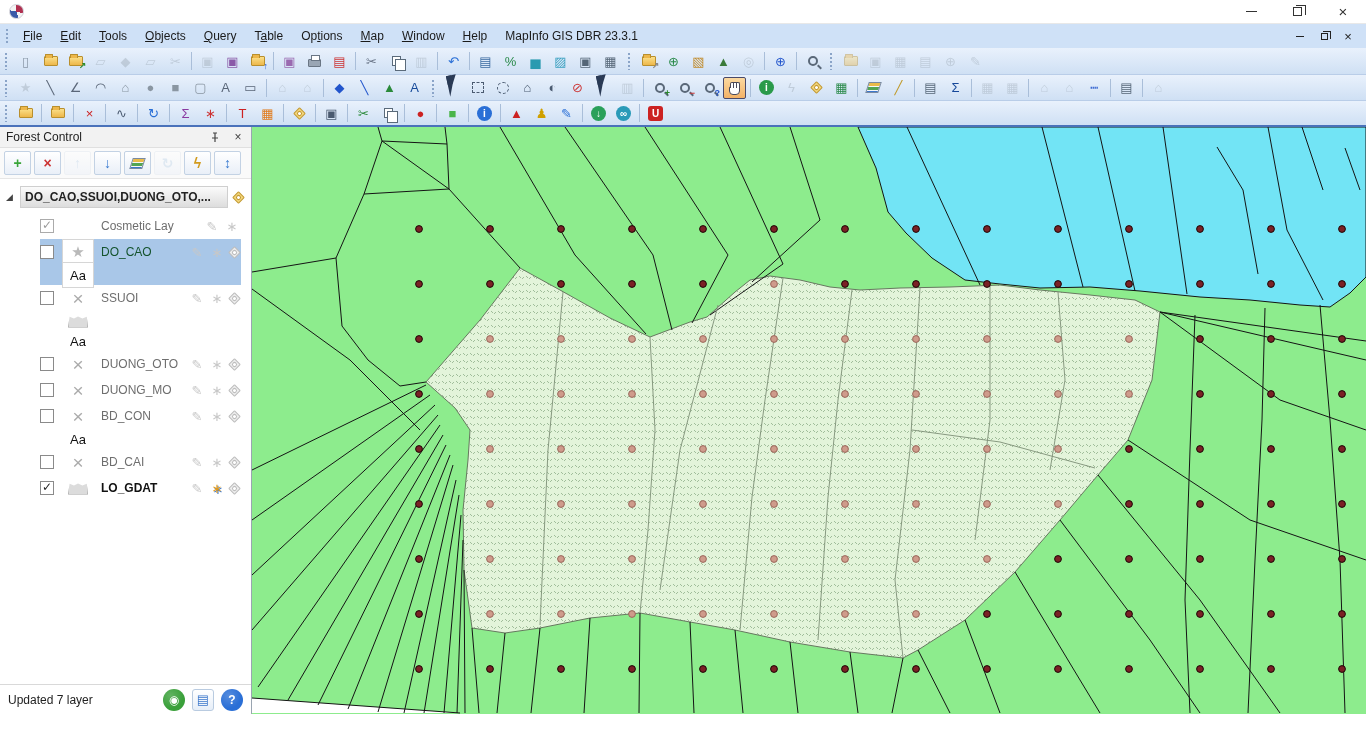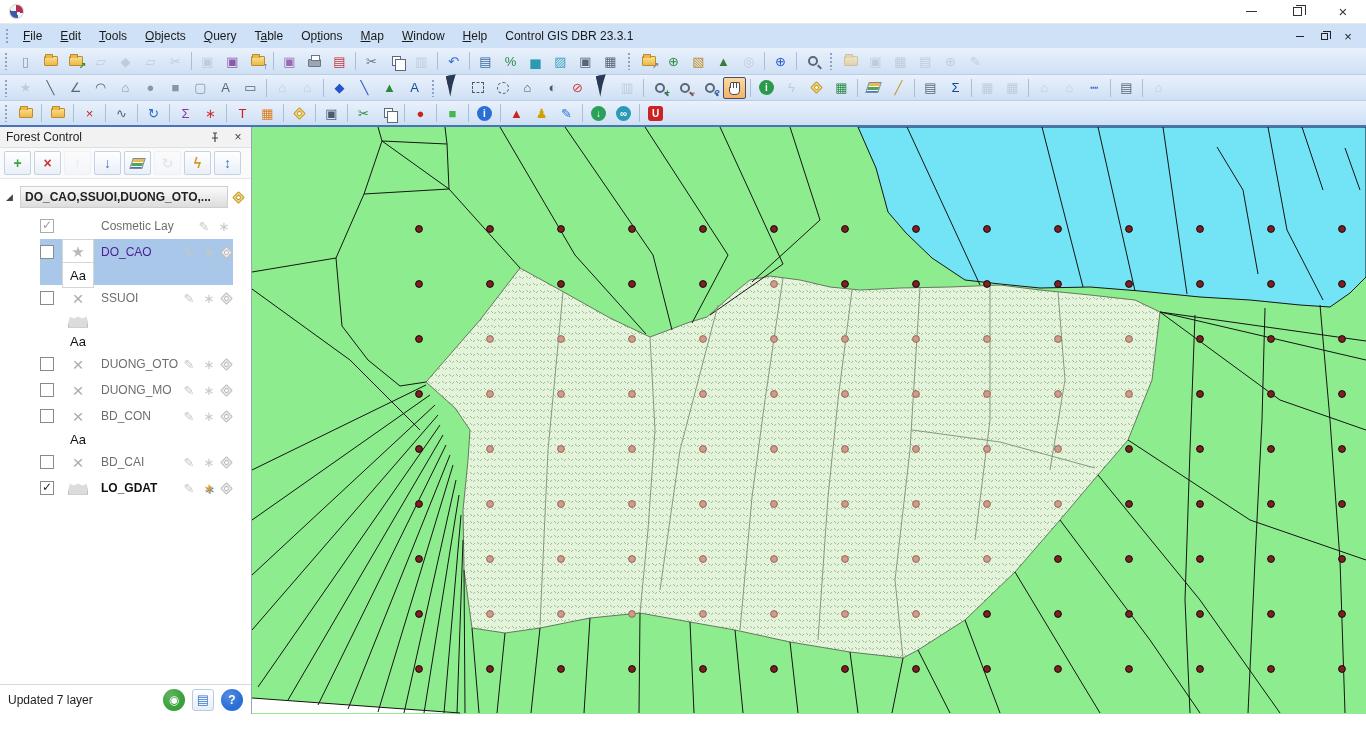--- a/index.html
+++ b/index.html
@@ -70,36 +70,36 @@
   .panel-header .sp{margin-left:auto;display:flex;gap:10px;align-items:center;}
   .pin-icon,.close-icon{width:14px;height:14px;display:flex;align-items:center;justify-content:center;color:#444;}
   .panel-tools{height:31px;display:flex;align-items:center;gap:3px;padding:0 4px;background:#fafafa;border-bottom:1px solid #e6e6e6;}
   .pt-btn{width:27px;height:24px;border:1px solid #c3d2e4;border-radius:2px;background:linear-gradient(#ffffff,#e9eff8);display:flex;align-items:center;justify-content:center;font-size:14px;font-weight:bold;padding:0;}
   .pt-btn.dis{opacity:.4;border-color:#dde4ee;}
   .tree{flex:1;overflow:hidden;padding-top:6px;background:#fff;}
   .grp-hdr{display:flex;align-items:center;height:24px;margin:0 4px 4px 6px;}
   .grp-tri{font-size:9px;color:#444;width:14px;}
   .grp-lbl{flex:1;font-weight:bold;font-size:12px;background:linear-gradient(#fbfbfb,#dddddd);border:1px solid #cfcfcf;padding:3px 4px;white-space:nowrap;overflow:hidden;}
   .grp-tag{margin-left:6px;margin-right:4px;}
-  .lc-item{position:relative;margin-left:40px;margin-right:18px;}
+  .lc-item{position:relative;margin-left:40px;margin-right:10px;}
   .lc-item.sel{background:#a9c7e8;}
   .lc-row{display:flex;align-items:center;height:26px;}
   .lc-chk{width:14px;height:14px;border:1px solid #8a8a8a;background:#fff;margin-right:9px;position:relative;flex:none;}
   .lc-chk.on:after{content:"✓";position:absolute;left:1px;top:-2px;font-size:12px;color:#222;}
   .lc-chk.dim{border-color:#ababab;}
   .lc-chk.dim:after{color:#9a9a9a;}
   .lc-sw{width:30px;height:24px;display:flex;align-items:center;justify-content:center;flex:none;margin-right:8px;}
   .lc-item.sel .lc-sw{background:#fff;box-shadow:0 0 0 1px #d6d6d6;}
   .sw-star{color:#b9b9b9;font-size:15px;}
   .sw-x{color:#ababab;font-size:19px;font-weight:300;line-height:1;}
   .sw-poly{width:20px;height:13px;background:#dcdcdc;border:1px solid #b2b2b2;clip-path:polygon(8% 18%,30% 30%,50% 16%,72% 30%,94% 18%,100% 100%,0% 100%);}
   .sw-aa{font-size:13px;color:#111;}
   .lc-lbl{flex:1;font-size:12px;color:#6e6e6e;white-space:nowrap;overflow:hidden;}
   .lc-lbl.bold{color:#111;font-weight:bold;}
-  .lc-item.sel .lc-lbl{color:#4c1d95;}
+  .lc-item.sel .lc-lbl{color:#14532d;}
   .lc-ics{display:flex;gap:6px;align-items:center;margin-right:2px;flex:none;}
   .lc-ic{font-size:13px;color:#c7c7c7;width:14px;text-align:center;}
   .lc-ic.active{color:#e69b17;text-shadow:1px 1px 0 #3d78cc;}
   .lc-subrow{display:flex;align-items:center;height:20px;}
   .lc-subrow .pad{width:23px;flex:none;}
   .panel-footer{height:30px;border-top:1px solid #d9d9d9;display:flex;align-items:center;padding:0 8px;gap:8px;background:#fff;}
   .pf-text{font-size:12px;color:#222;flex:1;}
   .pf-btn{width:22px;height:22px;border-radius:50%;display:flex;align-items:center;justify-content:center;font-size:12px;font-weight:bold;color:#fff;border:none;padding:0;}
   .pf-btn.list{border-radius:3px;background:linear-gradient(#fff,#e6eef8);border:1px solid #b9cbe0;color:#3d78cc;font-size:13px;}
 
@@ -140,21 +140,21 @@
         <span class="menu-item"><u>F</u>ile</span>
         <span class="menu-item"><u>E</u>dit</span>
         <span class="menu-item"><u>T</u>ools</span>
         <span class="menu-item"><u>O</u>bjects</span>
         <span class="menu-item"><u>Q</u>uery</span>
         <span class="menu-item">T<u>a</u>ble</span>
         <span class="menu-item">Op<u>t</u>ions</span>
         <span class="menu-item"><u>M</u>ap</span>
         <span class="menu-item"><u>W</u>indow</span>
         <span class="menu-item"><u>H</u>elp</span>
-        <span class="menu-item">Control GIS DBR 23.3.1</span>
+        <span class="menu-item">MapInfo GIS DBR 23.3.1</span>
       </div>
     <div class="mdi-btns">
       <div class="mdi-btn">
           <span class="glyph-min2"></span>
         </div>
       <div class="mdi-btn">
           <span class="glyph-restore2"></span>
         </div>
       <div class="mdi-btn">
           <span class="glyph-close2">×</span>

